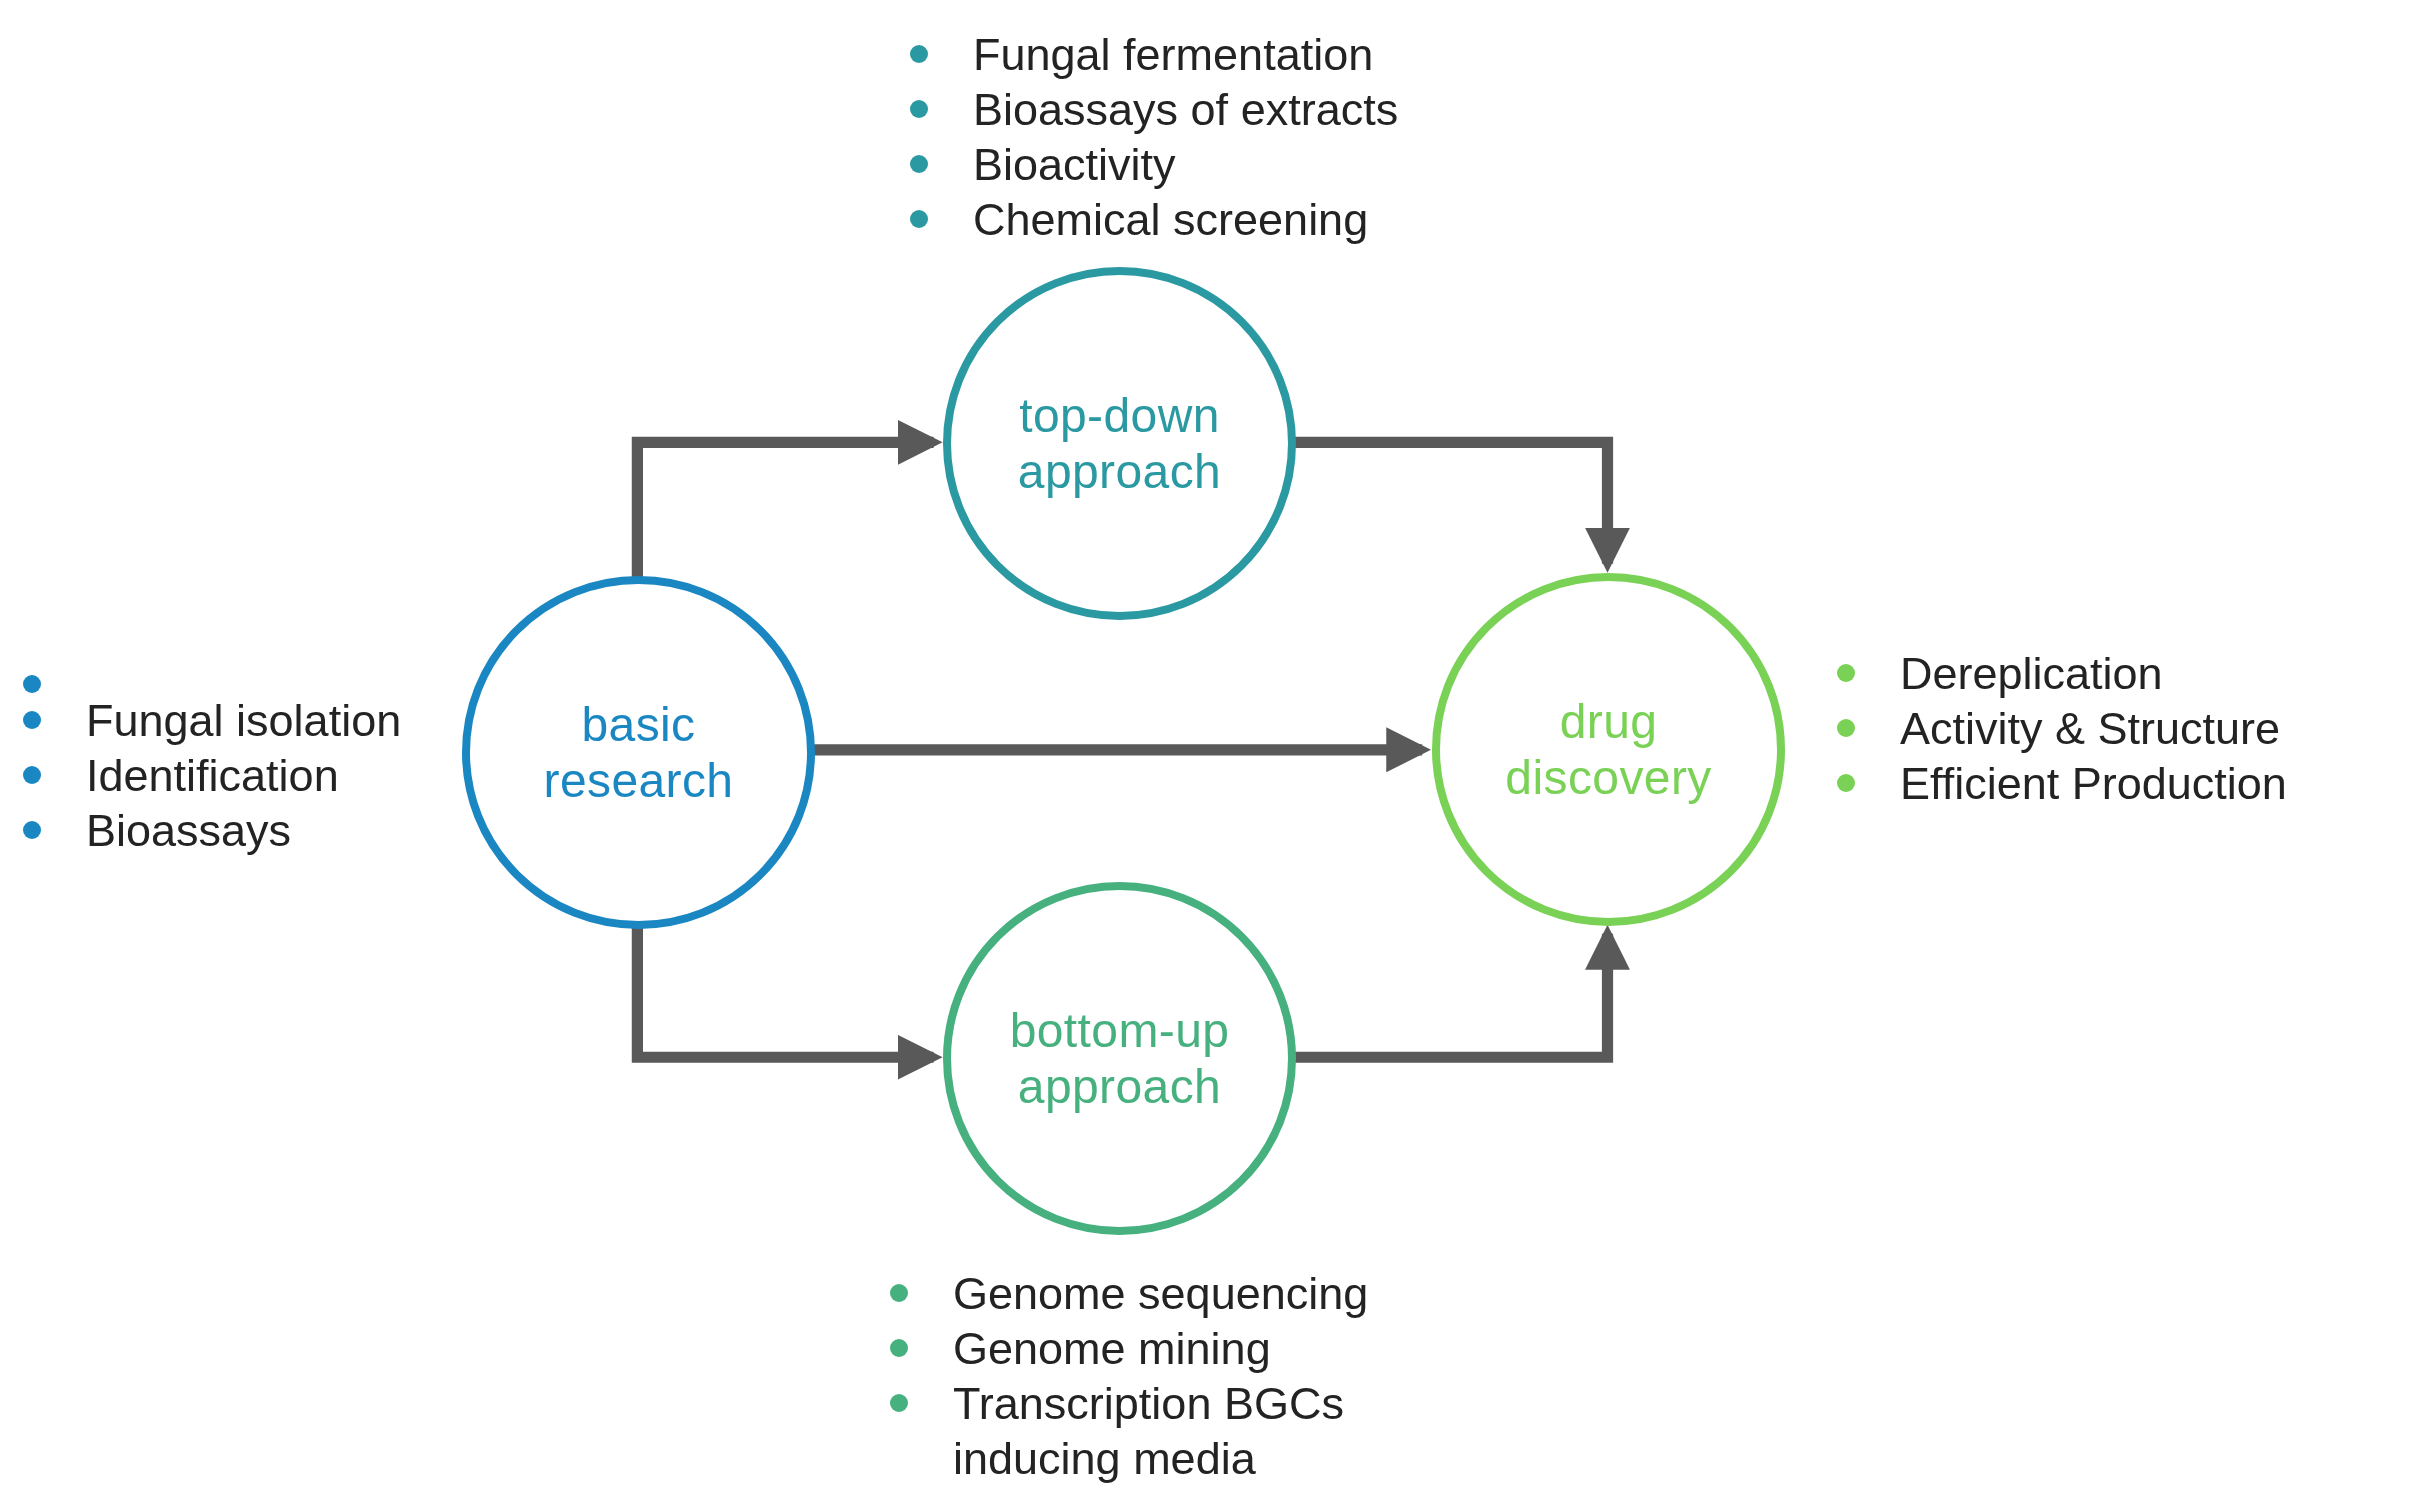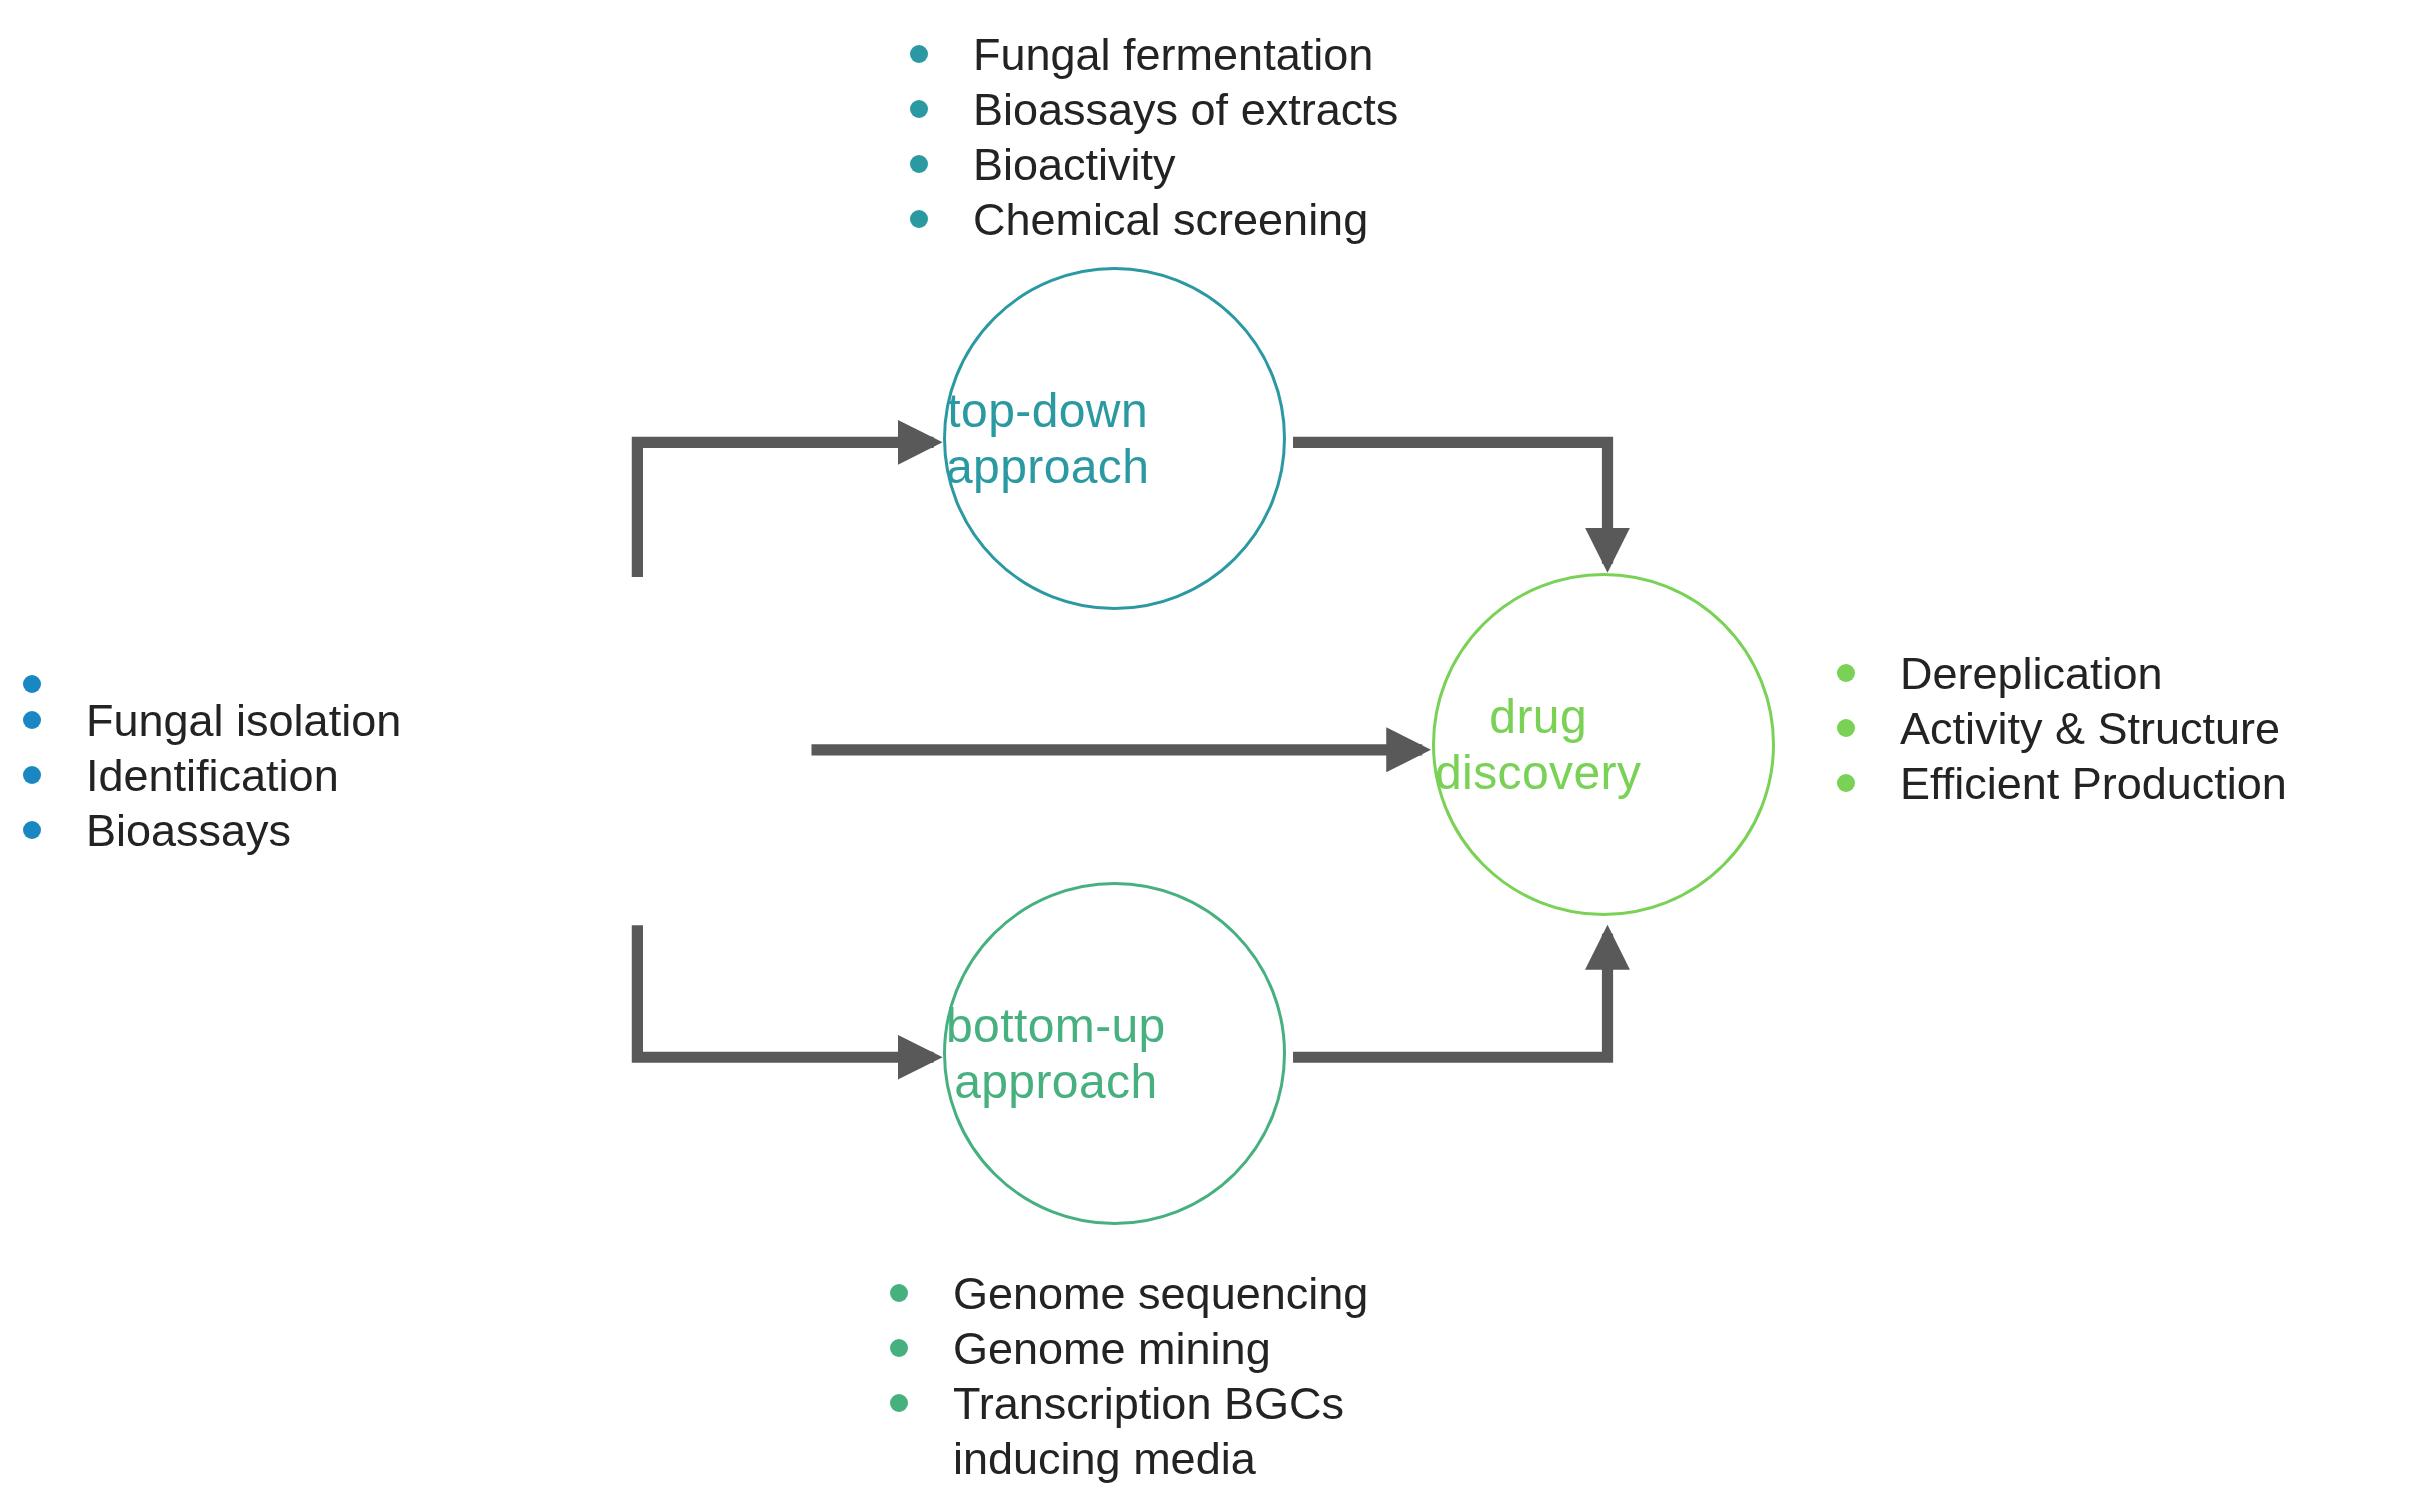--- a/index.html
+++ b/index.html
@@ -7,22 +7,22 @@
     --lightgreen:#79D155; --arrow:#595959; --text:#232323;
   }
   html,body{margin:0;padding:0;background:#ffffff;}
   .canvas{
     position:relative; width:2426px; height:1508px; background:#ffffff;
     font-family:"Liberation Sans", sans-serif; overflow:hidden;
   }
   .connectors{position:absolute; left:0; top:0; pointer-events:none;}
   .node{
     position:absolute; width:337px; height:337px; border-radius:50%;
-    background:#ffffff; border:3px solid #0ea5e9; display:flex;
-    align-items:center; text-align:center; box-sizing:content-box;
+    background:#ffffff; border:8px solid #0ea5e9; display:flex;
+    align-items:center; justify-content:center; text-align:center; box-sizing:content-box;
   }
   .node-label{
     font-size:48px; line-height:56px; white-space:pre-line; letter-spacing:0.4px;
   }
   .node-blue{border-color:var(--blue);}       .node-blue .node-label{color:var(--blue);}
   .node-teal{border-color:var(--teal);}       .node-teal .node-label{color:var(--teal);}
   .node-green{border-color:var(--green);}     .node-green .node-label{color:var(--green);}
   .node-lightgreen{border-color:var(--lightgreen);} .node-lightgreen .node-label{color:var(--lightgreen);}
   .blist{position:absolute;}
   .brow{display:flex; align-items:flex-start;}
@@ -49,20 +49,24 @@
         <path d="M 0 0 L 10 5 L 0 10 z" fill="#595959"></path>
       </marker>
     </defs>
     <path d="M 908 822 L 908 630 L 1330 630" fill="none" stroke-width="16" marker-end="url(#arrowhead)" stroke="#595959"></path>
     <path d="M 1156 1068 L 2026 1068" fill="none" stroke-width="16" marker-end="url(#arrowhead)" stroke="#595959"></path>
     <path d="M 908 1318 L 908 1506 L 1330 1506" fill="none" stroke-width="16" marker-end="url(#arrowhead)" stroke="#595959"></path>
     <path d="M 1842 630 L 2290 630 L 2290 803" fill="none" stroke-width="16" marker-end="url(#arrowhead)" stroke="#595959"></path>
     <path d="M 1842 1506 L 2290 1506 L 2290 1330" fill="none" stroke-width="16" marker-end="url(#arrowhead)" stroke="#595959"></path>
   </svg>
 
+  <div class="node node-blue" style="left:462px; top:576px;">
+    <span class="node-label">basic
+research</span>
+  </div>
 
   <div class="node node-teal" style="left:943px; top:267px;">
     <span class="node-label">top-down
 approach</span>
   </div>
 
   <div class="node node-green" style="left:943px; top:882px;">
     <span class="node-label">bottom-up
 approach</span>
   </div>

